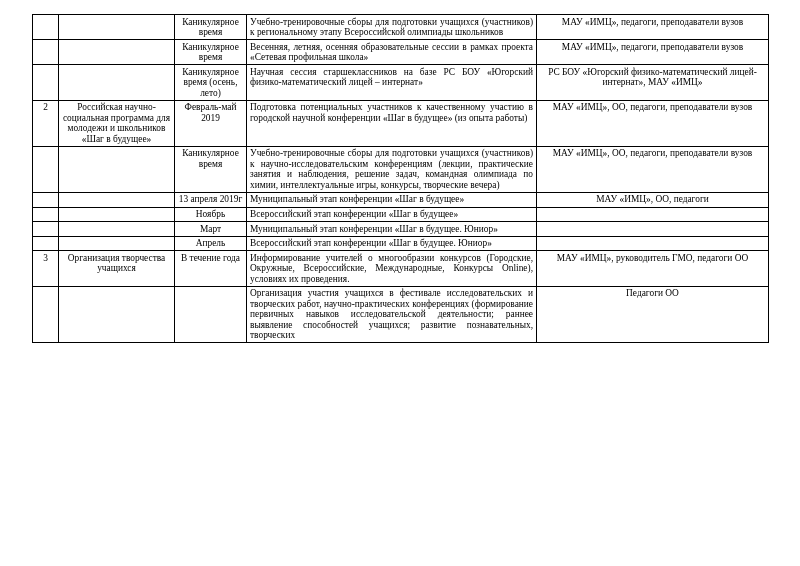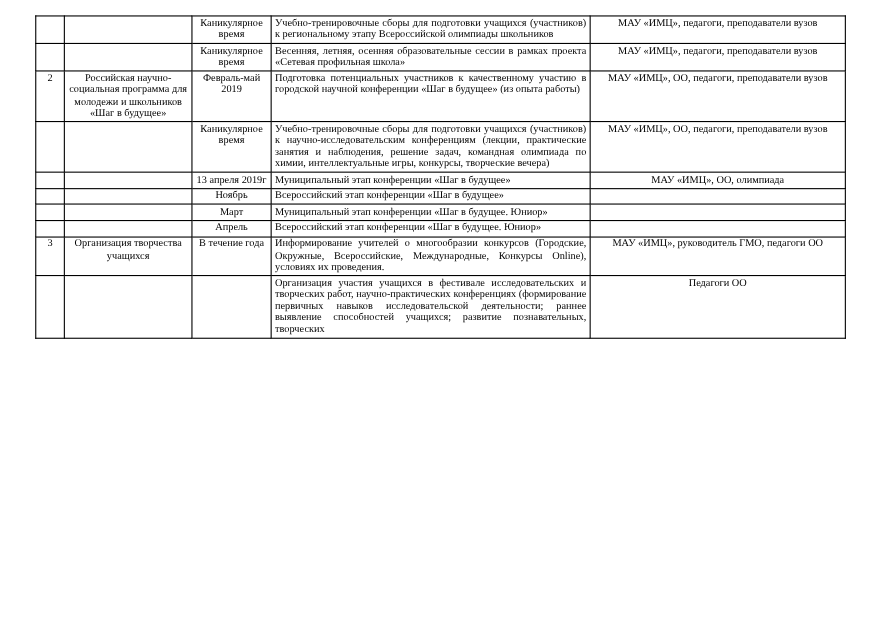--- a/index.html
+++ b/index.html
@@ -70,20 +70,27 @@
       </tr>
 
       <tr>
         <td class="center"></td>
         <td class="nm-cell"></td>
         <td class="dt-cell">Каникулярное время</td>
         <td class="just-full pad-cell">Весенняя, летняя, осенняя образовательные сессии в рамках проекта «Сетевая профильная школа»</td>
         <td class="resp-cell">МАУ «ИМЦ», педагоги, преподаватели вузов</td>
       </tr>
 
+      <tr>
+        <td class="center"></td>
+        <td class="nm-cell"></td>
+        <td class="dt-cell">Каникулярное время (осень, лето)</td>
+        <td class="just-full pad-cell">Научная сессия старшеклассников на базе РС БОУ «Югорский физико-математический лицей – интернат»</td>
+        <td class="resp-cell">РС БОУ «Югорский физико-математический лицей-интернат», МАУ «ИМЦ»</td>
+      </tr>
 
       <tr>
         <td class="center">2</td>
         <td class="nm-cell">Российская научно-социальная программа для молодежи и школьников «Шаг в будущее»</td>
         <td class="dt-cell">Февраль-май 2019</td>
         <td class="just-full pad-cell">Подготовка потенциальных участников к качественному участию в городской научной конференции «Шаг в будущее» (из опыта работы)</td>
         <td class="resp-cell">МАУ «ИМЦ», ОО, педагоги, преподаватели вузов</td>
       </tr>
 
       <tr>
@@ -92,21 +99,21 @@
         <td class="dt-cell">Каникулярное время</td>
         <td class="just-full pad-cell">Учебно-тренировочные сборы для подготовки учащихся (участников) к научно-исследовательским конференциям (лекции, практические занятия и наблюдения, решение задач, командная олимпиада по химии, интеллектуальные игры, конкурсы, творческие вечера)</td>
         <td class="resp-cell">МАУ «ИМЦ», ОО, педагоги, преподаватели вузов</td>
       </tr>
 
       <tr>
         <td class="center"></td>
         <td class="nm-cell"></td>
         <td class="dt-cell">13 апреля 2019г</td>
         <td class="just-full pad-cell">Муниципальный этап конференции «Шаг в будущее»</td>
-        <td class="resp-cell">МАУ «ИМЦ», ОО, олимпиада</td>
+        <td class="resp-cell">МАУ «ИМЦ», ОО, педагоги</td>
       </tr>
 
 
       <tr>
         <td class="center"></td>
         <td class="nm-cell"></td>
         <td class="dt-cell">Ноябрь</td>
         <td class="just-full pad-cell">Всероссийский этап конференции «Шаг в будущее»</td>
         <td class="resp-cell"></td>
       </tr>

